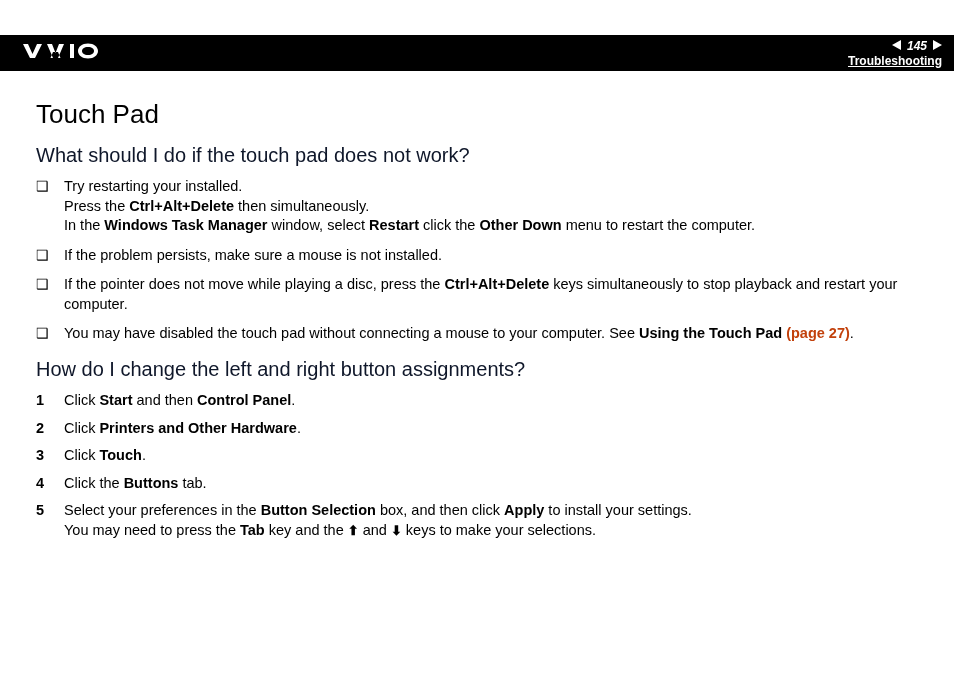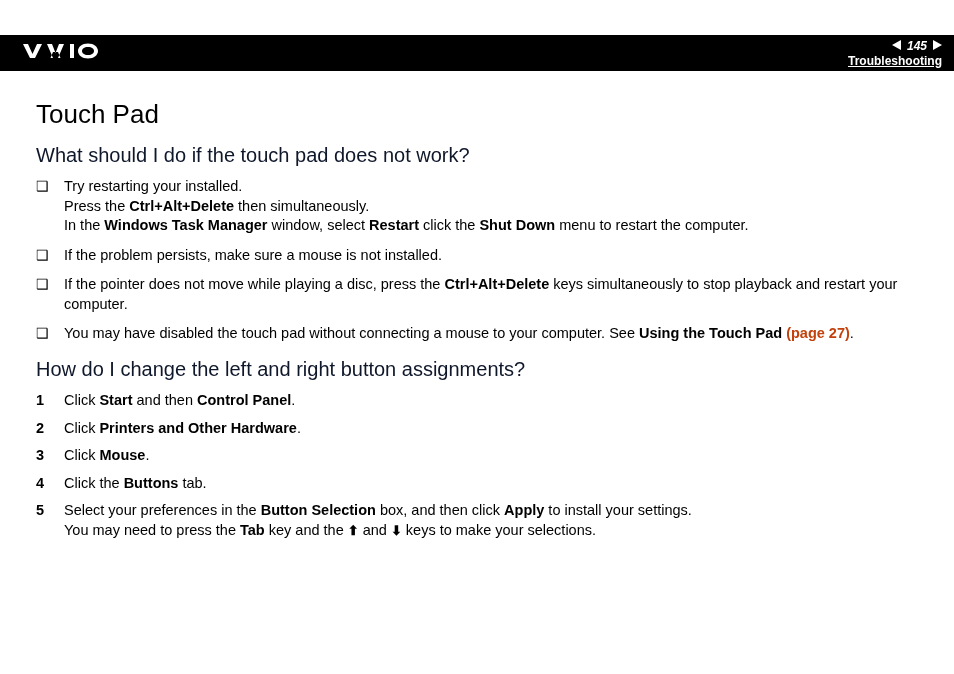--- a/index.html
+++ b/index.html
@@ -51,21 +51,21 @@
   </div>
 
   <div class="content">
     <h1>Touch Pad</h1>
 
     <h2>What should I do if the touch pad does not work?</h2>
     <ul class="bullets">
       <li>
         <span>Try restarting your installed.</span><br>
         <span>Press the </span><span class="bold">Ctrl+Alt+Delete</span><span> then simultaneously.</span><br>
-        <span>In the </span><span class="bold">Windows Task Manager</span><span> window, select </span><span class="bold">Restart</span><span> click the </span><span class="bold">Shut Down</span><span> menu to restart the computer.</span>
+        <span>In the </span><span class="bold">Windows Task Manager</span><span> window, select </span><span class="bold">Restart</span><span> click the </span><span class="bold">Other Down</span><span> menu to restart the computer.</span>
       </li>
       <li>
         <span>If the problem persists, make sure a mouse is not installed.</span>
       </li>
       <li>
         <span>If the pointer does not move while playing a disc, press the </span><span class="bold">Ctrl+Alt+Delete</span><span> keys simultaneously to stop playback and restart your computer.</span>
       </li>
       <li>
         <span>You may have disabled the touch pad without connecting a mouse to your computer. See </span><span class="bold">Using the Touch Pad </span><span class="link">(page 27)</span><span>.</span>
       </li>
@@ -73,21 +73,21 @@
 
     <h2>How do I change the left and right button assignments?</h2>
     <ol class="steps">
       <li><span class="num">1</span>
         <span>Click </span><span class="bold">Start</span><span> and then </span><span class="bold">Control Panel</span><span>.</span>
       </li>
       <li><span class="num">2</span>
         <span>Click </span><span class="bold">Printers and Other Hardware</span><span>.</span>
       </li>
       <li><span class="num">3</span>
-        <span>Click </span><span class="bold">Mouse</span><span>.</span>
+        <span>Click </span><span class="bold">Touch</span><span>.</span>
       </li>
       <li><span class="num">4</span>
         <span>Click the </span><span class="bold">Buttons</span><span> tab.</span>
       </li>
       <li><span class="num">5</span>
         <span>Select your preferences in the </span><span class="bold">Button Selection</span><span> box, and then click </span><span class="bold">Apply</span><span> to install your settings.</span><br>
         <span>You may need to press the </span><span class="bold">Tab</span><span> key and the </span><span class="arrow-glyph">⬆</span><span> and </span><span class="arrow-glyph">⬇</span><span> keys to make your selections.</span>
       </li>
       <li><span class="num">6</span>
         <span>Click </span><span class="bold">OK</span><span> to close the window.</span>

